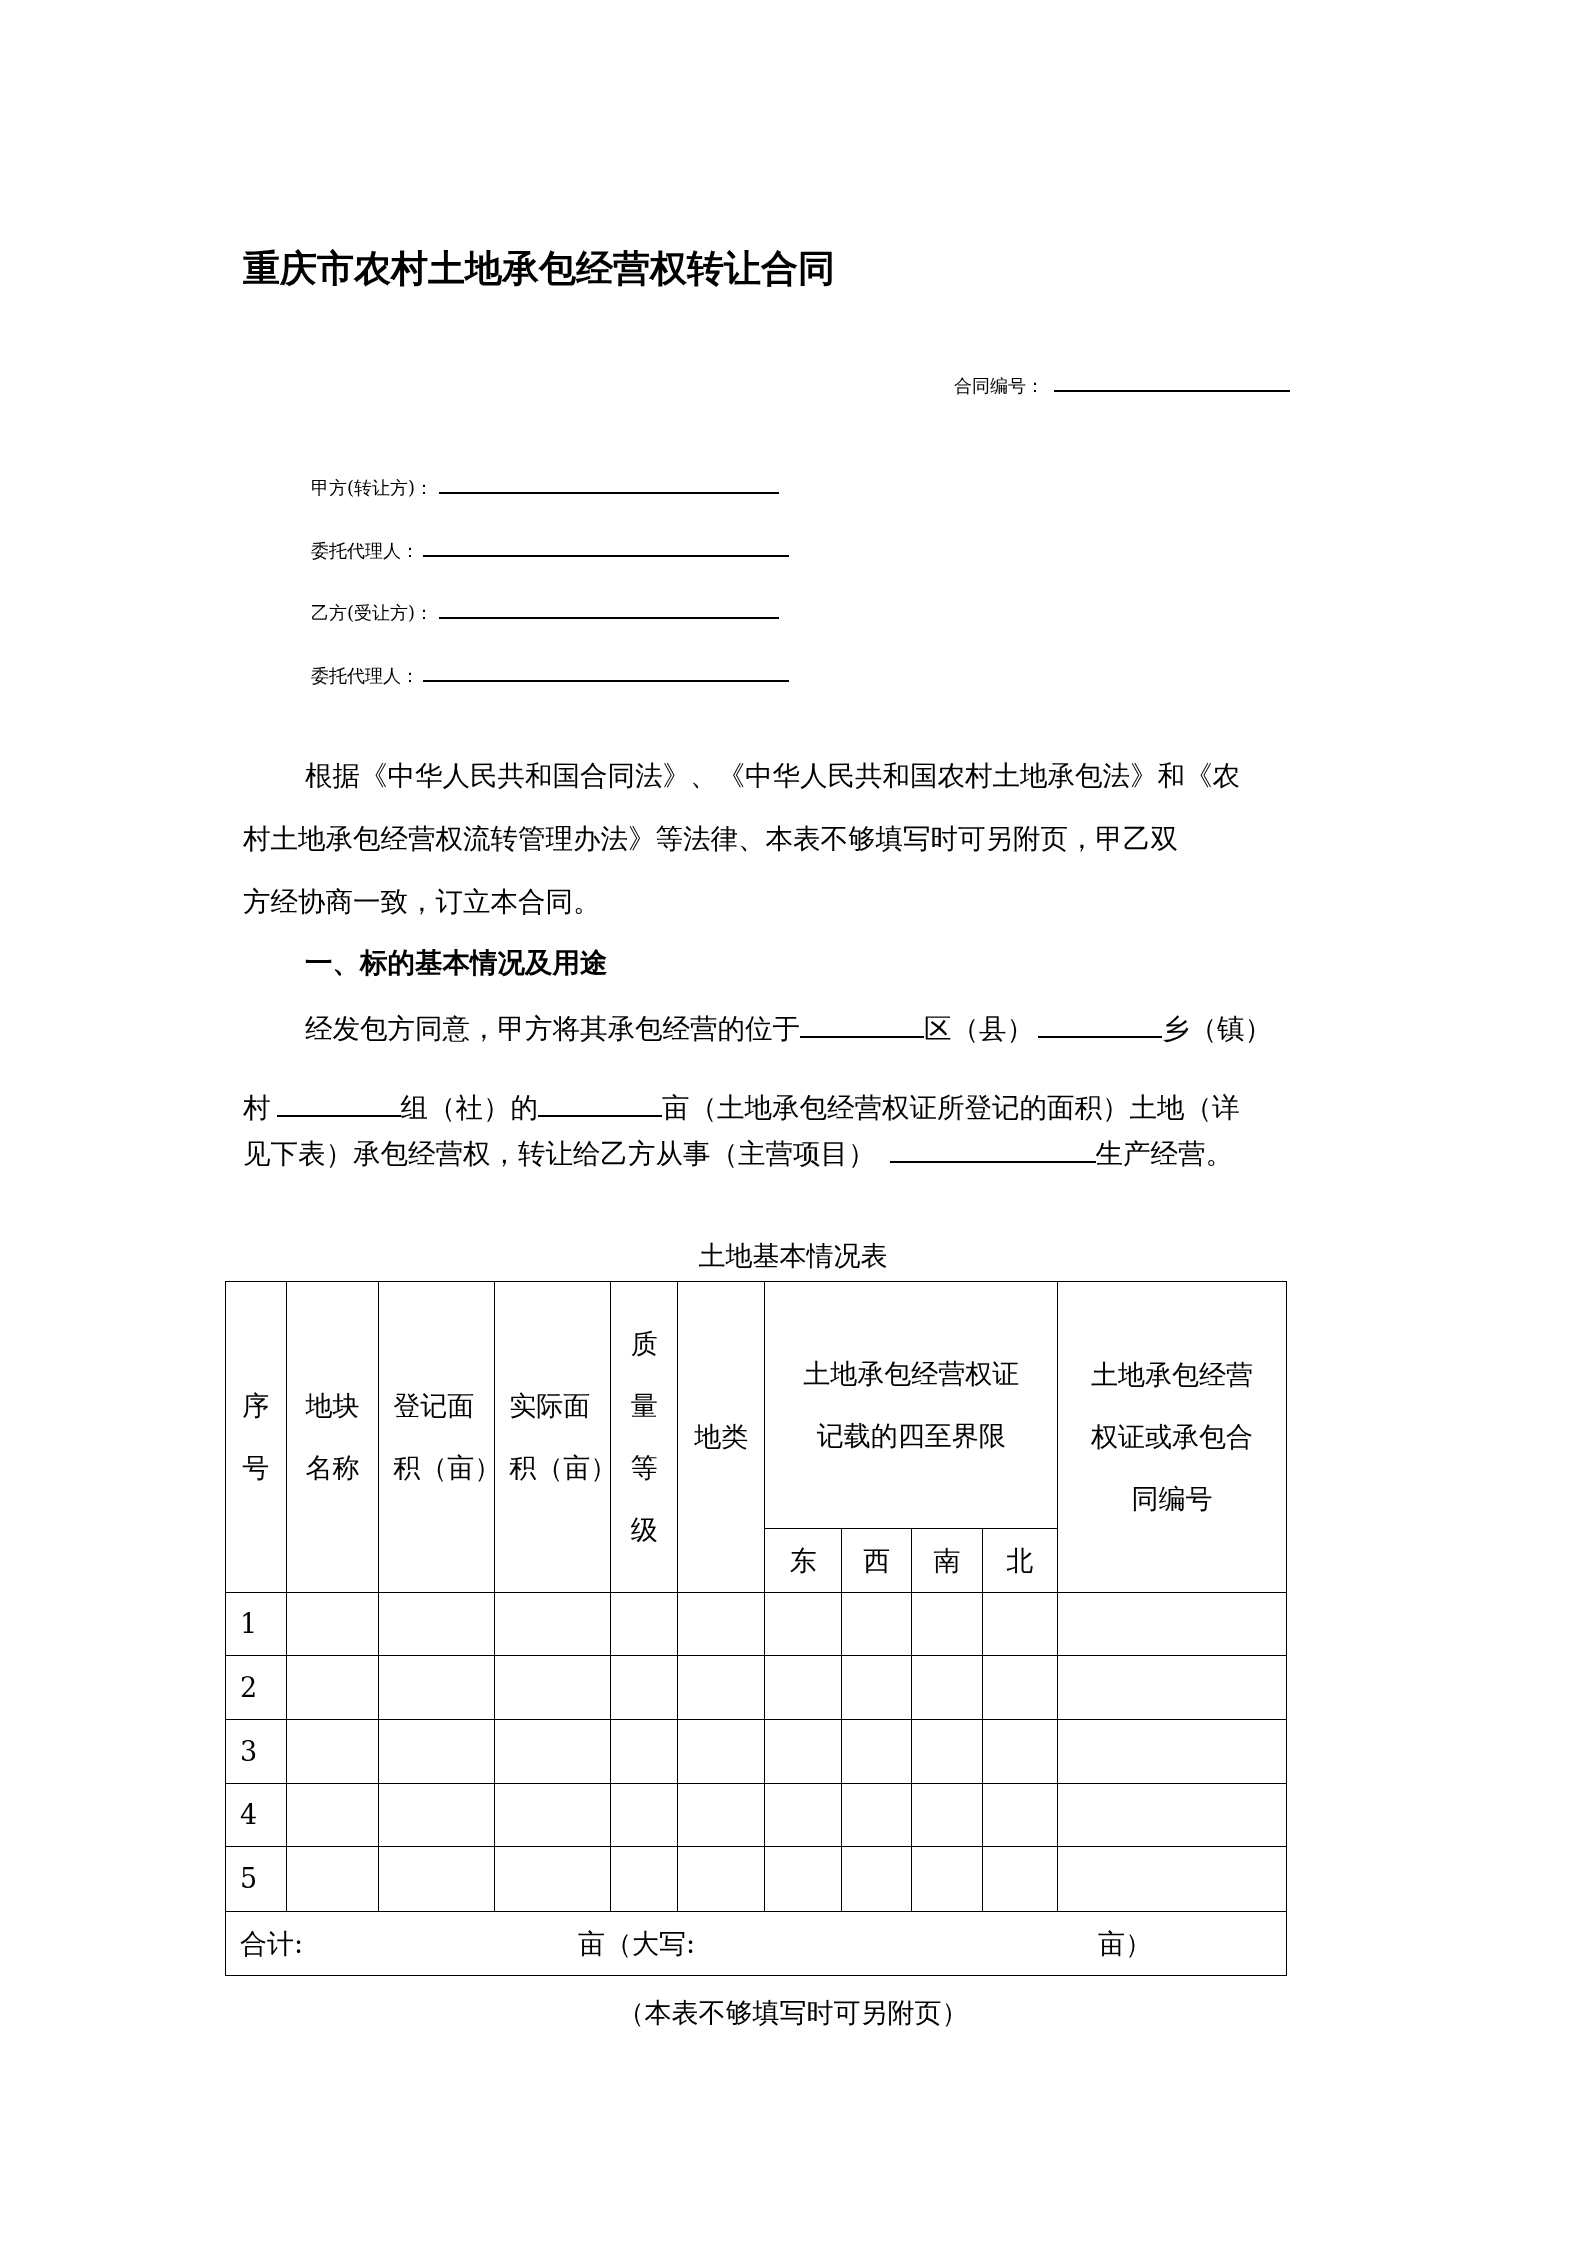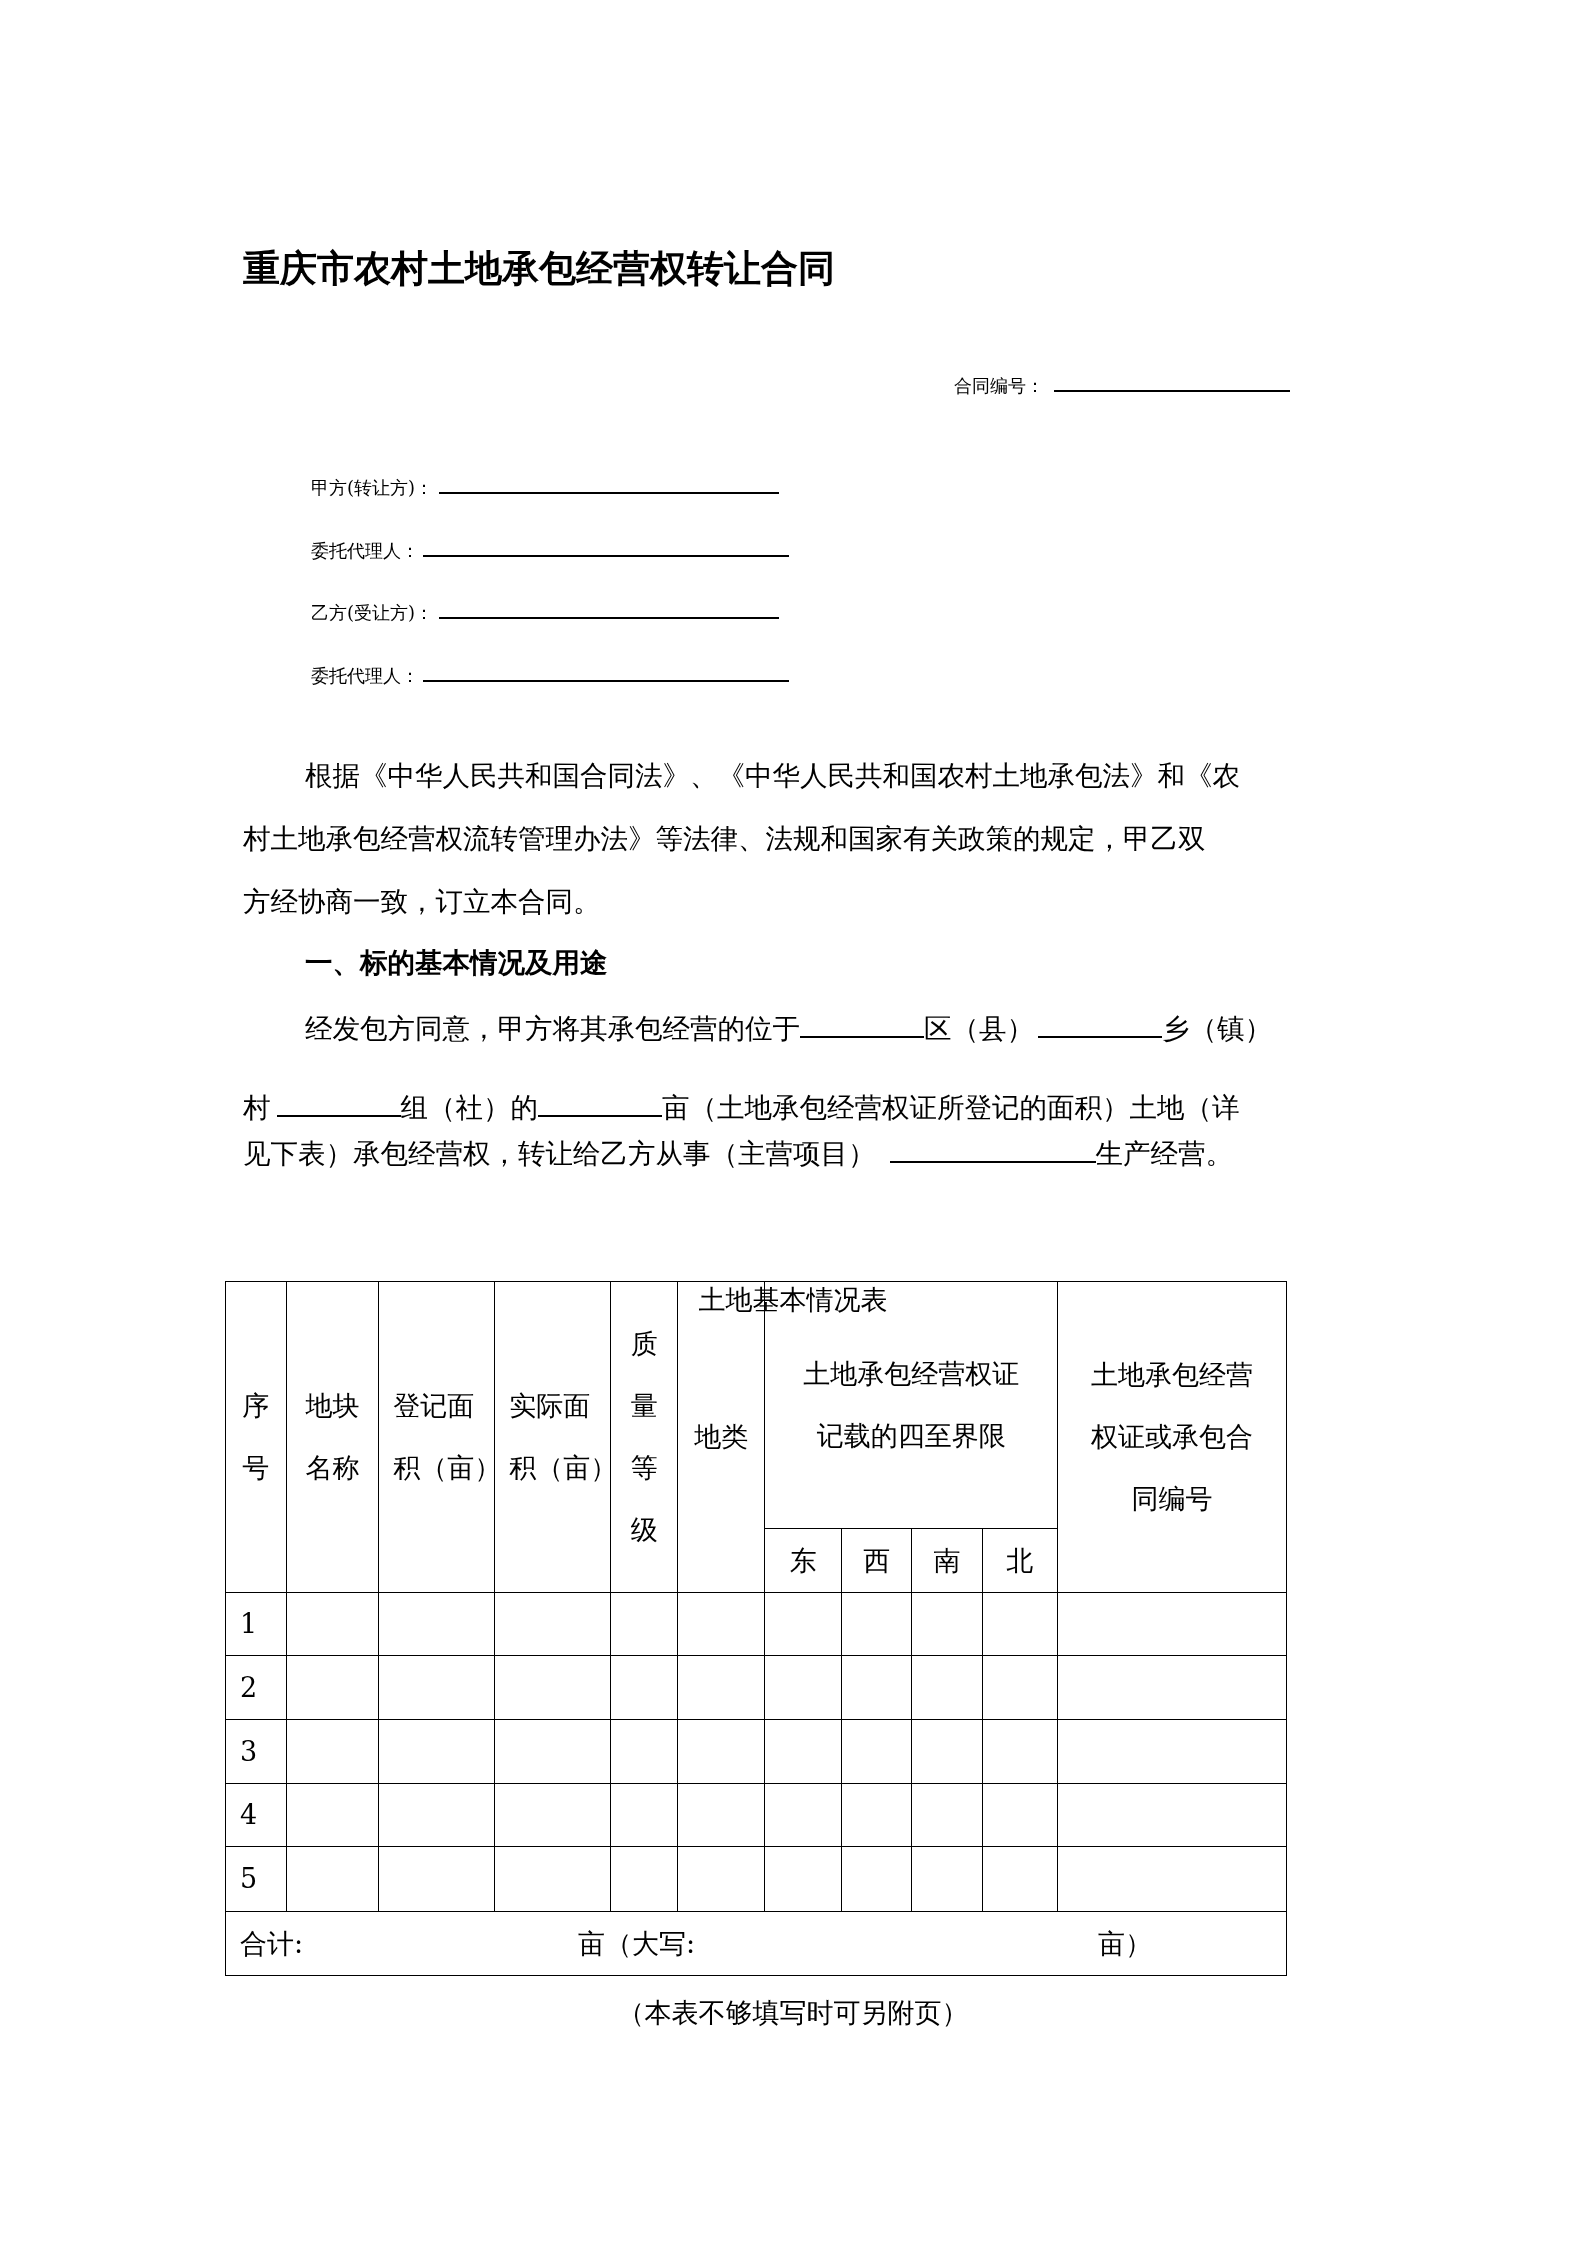--- a/index.html
+++ b/index.html
@@ -12,21 +12,21 @@
   .title {
     left: 243px; top: 244px; font-size: 37px; font-weight: bold;
     font-family: "DejaVu Sans", "Liberation Sans", sans-serif; letter-spacing: 0px;
   }
   .body-text { font-size: 18px; line-height: 1; }
   .blank { display: inline-block; border-bottom: 2px solid #000; height: 28px; vertical-align: baseline; }
   .contract-no { left: 954px; top: 362px; }
   .party { left: 311px; }
   .line { position: absolute; left: 243px; white-space: nowrap; font-size: 27.5px; }
   .heading { font-weight: bold; font-family: "DejaVu Sans", "Liberation Sans", sans-serif; }
-  .caption { left: 0; width: 1586px; text-align: center; top: 1238px; font-size: 27px; margin-top: 44px; }
+  .caption { left: 0; width: 1586px; text-align: center; top: 1238px; font-size: 27px; }
   .footnote { left: 0; width: 1586px; text-align: center; top: 1995px; font-size: 27px; }
 
   table.land {
     position: absolute; left: 225px; top: 1281px; width: 1062px;
     border-collapse: collapse; table-layout: fixed;
     font-size: 27px;
   }
   table.land td {
     border: 1.6px solid #000; padding: 0; text-align: center; vertical-align: middle;
     line-height: 62px;
@@ -51,21 +51,21 @@
   <span>委托代理人：</span><span class="blank" style="width:366px;margin-left:4px;"></span>
 </div>
 <div class="abs body-text party" style="top:589px;">
   <span>乙方(受让方)：</span><span class="blank" style="width:340px;margin-left:6px;"></span>
 </div>
 <div class="abs body-text party" style="top:652px;">
   <span>委托代理人：</span><span class="blank" style="width:366px;margin-left:4px;"></span>
 </div>
 
 <div class="line" style="top:758px;left:305px;text-align:center;">根据《中华人民共和国合同法》、《中华人民共和国农村土地承包法》和《农</div>
-<div class="line" style="top:821px;">村土地承包经营权流转管理办法》等法律、法规和国家有关政策的规定，甲乙双</div>
+<div class="line" style="top:821px;">村土地承包经营权流转管理办法》等法律、本表不够填写时可另附页，甲乙双</div>
 <div class="line" style="top:884px;">方经协商一致，订立本合同。</div>
 
 <div class="line heading" style="top:945px;left:305px;">一、标的基本情况及用途</div>
 
 <div class="line" style="top:1008px;left:305px;">
   <span>经发包方同意，甲方将其承包经营的位于</span><span class="blank" style="width:124px;"></span><span>区（县）</span><span class="blank" style="width:124px;margin-left:4px;"></span><span>乡（镇）</span>
 </div>
 <div class="line" style="top:1071px;margin-top:16px;">
   <span>村</span><span class="blank" style="width:124px;margin-left:6px;"></span><span>组（社）的</span><span class="blank" style="width:124px;"></span><span>亩（土地承包经营权证所登记的面积）土地（详</span>
 </div>

